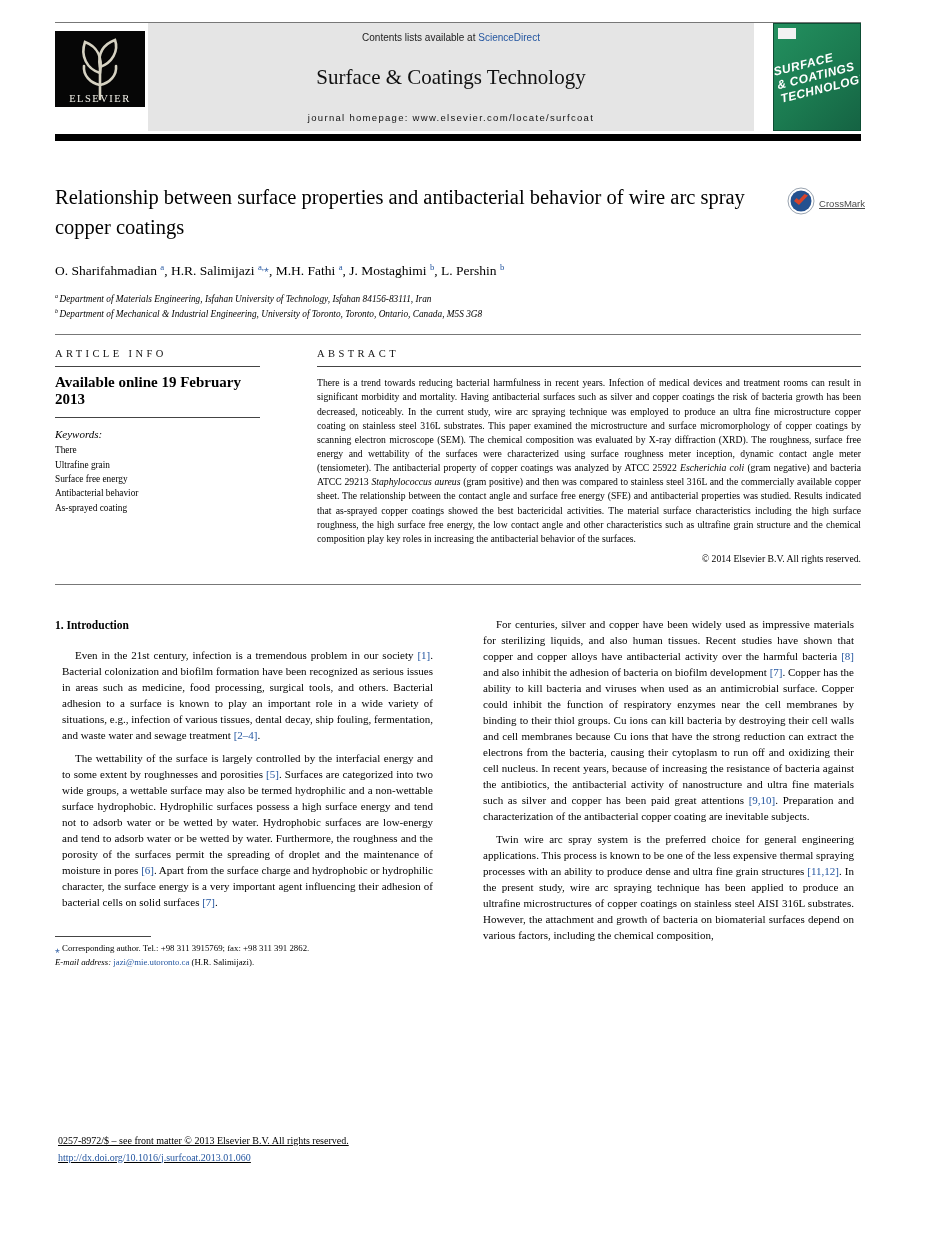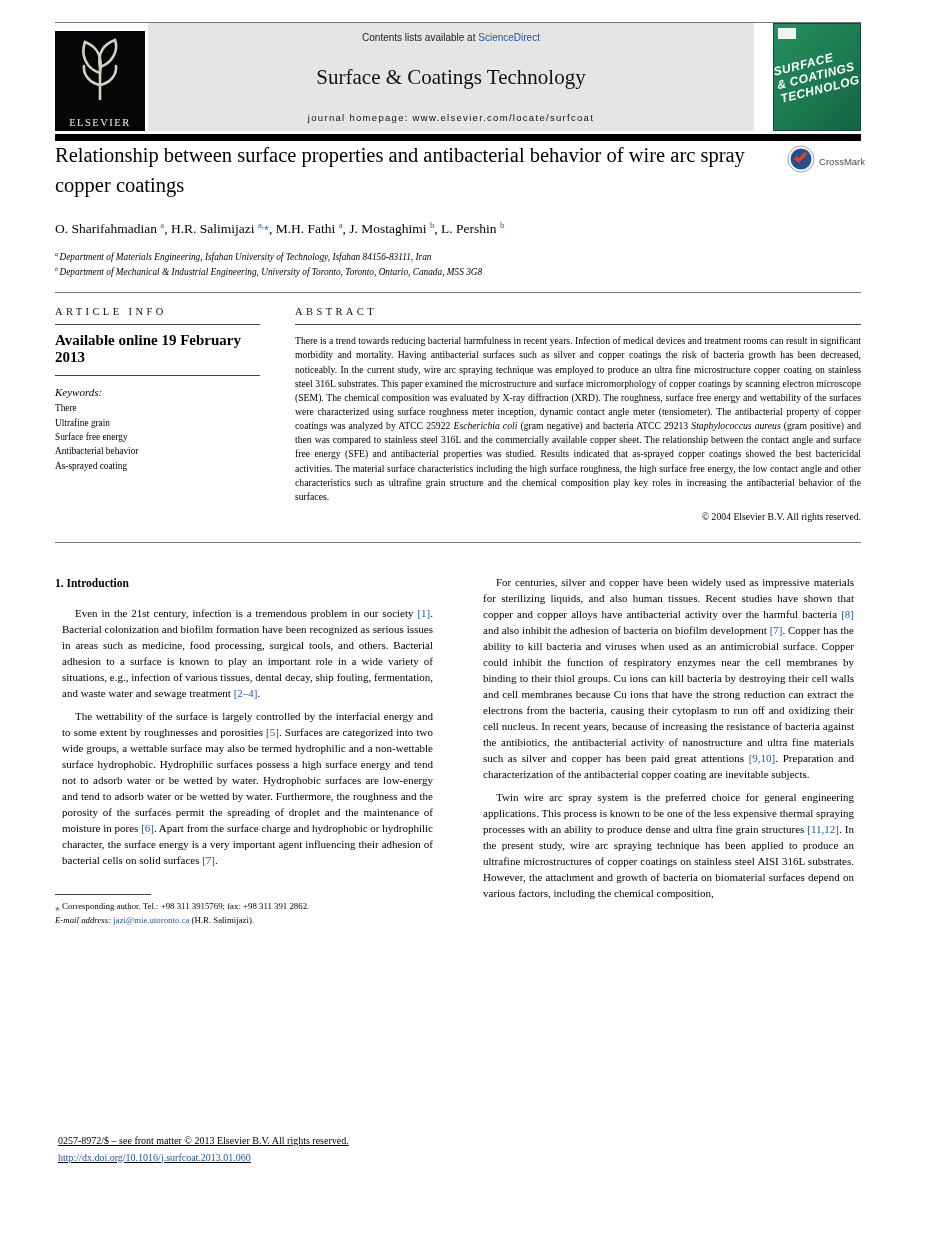--- a/index.html
+++ b/index.html
@@ -12,49 +12,49 @@
   .link, .seg-link{color:#2456a0;text-decoration:none;cursor:pointer;}
   .seg-sup{font-size:0.65em;vertical-align:super;line-height:0;}
   .seg-italic{font-style:italic;}
 
   
   .cite-line{padding-top:52px;text-align:center;font-size:10.5px;color:#2456a0;}
 
   
   .top-rule{margin-top:22px;border-top:1px solid #777;}
   .header-band{display:flex;align-items:stretch;height:108px;}
-  .elsevier-logo{width:90px;height:100px;margin-top:8px;background:#060606;position:relative;flex:0 0 auto;}
+  .elsevier-logo{width:90px;height:76px;margin-top:8px;background:#060606;position:relative;flex:0 0 auto;}
   .elsevier-word{position:absolute;left:0;right:0;bottom:3px;text-align:center;color:#f4f2ea;font-size:10.5px;letter-spacing:1.5px;}
   .elsevier-tree{position:absolute;left:15px;top:2px;}
   .header-gray{flex:1 1 auto;margin-left:3px;background:#e5e5e5;display:flex;flex-direction:column;justify-content:space-between;text-align:center;padding:9px 8px 8px;}
   .contents-line{font-family:"Liberation Sans",sans-serif;font-size:10px;color:#222;}
   .journal-title{font-size:21px;color:#111;}
   .homepage-line{font-family:"Liberation Sans",sans-serif;font-size:9.5px;letter-spacing:1.3px;color:#111;}
   .cover{width:88px;height:108px;margin-left:19px;flex:0 0 auto;position:relative;overflow:hidden;
     background:linear-gradient(135deg,#23905f 0%,#1b7a50 55%,#156343 100%);
     border:1px solid #0d4d34;box-sizing:border-box;}
   .cover-corner{position:absolute;left:4px;top:4px;width:18px;height:11px;background:#f2f2f2;}
   .cover-text{position:absolute;left:2px;top:30px;width:100%;transform:rotate(-14deg);
     color:#fff;font-style:italic;font-weight:bold;font-family:"Liberation Sans",sans-serif;
     font-size:12px;line-height:14px;letter-spacing:0.5px;}
   .black-bar{height:7px;background:#000;margin-top:3px;}
 
   
-  .title-row{position:relative;}
+  .title-row{position:relative;margin-top:42px;}
   .article-title{margin:0;font-weight:normal;font-size:20.5px;line-height:1.45;width:700px;}
   .crossmark{position:absolute;right:-4px;top:4px;display:flex;align-items:center;gap:4px;}
-  .cm-label{font-family:"Liberation Sans",sans-serif;font-size:9.5px;color:#4a4a4a;}
+  .cm-label{font-family:"Liberation Sans",sans-serif;font-size:9.5px;color:#4a4a4a;text-decoration:underline;}
 
   .authors{margin-top:21px;font-size:13.5px;}
   .affiliations{margin-top:13px;font-size:9.3px;font-style:italic;line-height:1.6;}
 
   .rule-full{border-top:1px solid #777;margin-top:12px;}
 
   
-  .info-abstract{display:grid;grid-template-columns:205px 1fr;column-gap:35px;padding-top:13px;}
+  .info-abstract{display:grid;grid-template-columns:205px 1fr;column-gap:57px;padding-top:13px;}
   .sec-heading{font-size:10.5px;letter-spacing:3.4px;color:#111;}
   .heading-rule{border-top:1px solid #444;margin-top:7px;}
   .avail{margin-top:7px;font-size:15px;font-weight:bold;}
   .mini-rule{border-top:1px solid #444;margin-top:9px;margin-bottom:8px;}
   .kw-label{font-style:italic;font-size:11px;line-height:1.55;}
   .kw{font-size:9.3px;line-height:1.55;}
   .abs-text{margin-top:9px;font-size:9.7px;line-height:1.46;text-align:justify;}
   .abs-copy{text-align:right;font-size:9.7px;margin-top:7px;}
   .rule-bottom{border-top:1px solid #777;margin-top:20px;}
 
@@ -146,21 +146,21 @@
       <div class="kw">There</div>
       <div class="kw">Ultrafine grain</div>
       <div class="kw">Surface free energy</div>
       <div class="kw">Antibacterial behavior</div>
       <div class="kw">As-sprayed coating</div>
     </div>
     <div class="abs-col">
       <div class="sec-heading">ABSTRACT</div>
       <div class="heading-rule"></div>
       <div class="abs-text"><span>There is a trend towards reducing bacterial harmfulness in recent years. Infection of medical devices and treatment rooms can result in significant morbidity and mortality. Having antibacterial surfaces such as silver and copper coatings the risk of bacteria growth has been decreased, noticeably. In the current study, wire arc spraying technique was employed to produce an ultra fine microstructure copper coating on stainless steel 316L substrates. This paper examined the microstructure and surface micromorphology of copper coatings by scanning electron microscope (SEM). The chemical composition was evaluated by X-ray diffraction (XRD). The roughness, surface free energy and wettability of the surfaces were characterized using surface roughness meter inception, dynamic contact angle meter (tensiometer). The antibacterial property of copper coatings was analyzed by ATCC 25922 </span><span class="seg-italic">Escherichia coli</span><span> (gram negative) and bacteria ATCC 29213 </span><span class="seg-italic">Staphylococcus aureus</span><span> (gram positive) and then was compared to stainless steel 316L and the commercially available copper sheet. The relationship between the contact angle and surface free energy (SFE) and antibacterial properties was studied. Results indicated that as-sprayed copper coatings showed the best bactericidal activities. The material surface characteristics including the high surface roughness, the high surface free energy, the low contact angle and other characteristics such as ultrafine grain structure and the chemical composition play key roles in increasing the antibacterial behavior of the surfaces.</span></div>
-      <div class="abs-copy">© 2004 Elsevier B.V. All rights reserved.</div>
+      <div class="abs-copy">© 2014 Elsevier B.V. All rights reserved.</div>
     </div>
   </div>
 
   <div class="rule-bottom"></div>
 
   <div class="body-cols">
     <div class="col">
       <h2 class="sec-title">1. Introduction</h2>
       <p class="para"><span>Even in the 21st century, infection is a tremendous problem in our society </span><span class="seg-link">[1]</span><span>. Bacterial colonization and biofilm formation have been recognized as serious issues in areas such as medicine, food processing, surgical tools, and others. Bacterial adhesion to a surface is known to play an important role in a wide variety of situations, e.g., infection of various tissues, dental decay, ship fouling, fermentation, and waste water and sewage treatment </span><span class="seg-link">[2–4]</span><span>.</span></p>
       <p class="para"><span>The wettability of the surface is largely controlled by the interfacial energy and to some extent by roughnesses and porosities </span><span class="seg-link">[5]</span><span>. Surfaces are categorized into two wide groups, a wettable surface may also be termed hydrophilic and a non-wettable surface hydrophobic. Hydrophilic surfaces possess a high surface energy and tend not to adsorb water or be wetted by water. Hydrophobic surfaces are low-energy and tend to adsorb water or be wetted by water. Furthermore, the roughness and the porosity of the surfaces permit the spreading of droplet and the maintenance of moisture in pores </span><span class="seg-link">[6]</span><span>. Apart from the surface charge and hydrophobic or hydrophilic character, the surface energy is a very important agent influencing their adhesion of bacterial cells on solid surfaces </span><span class="seg-link">[7]</span><span>.</span></p>

